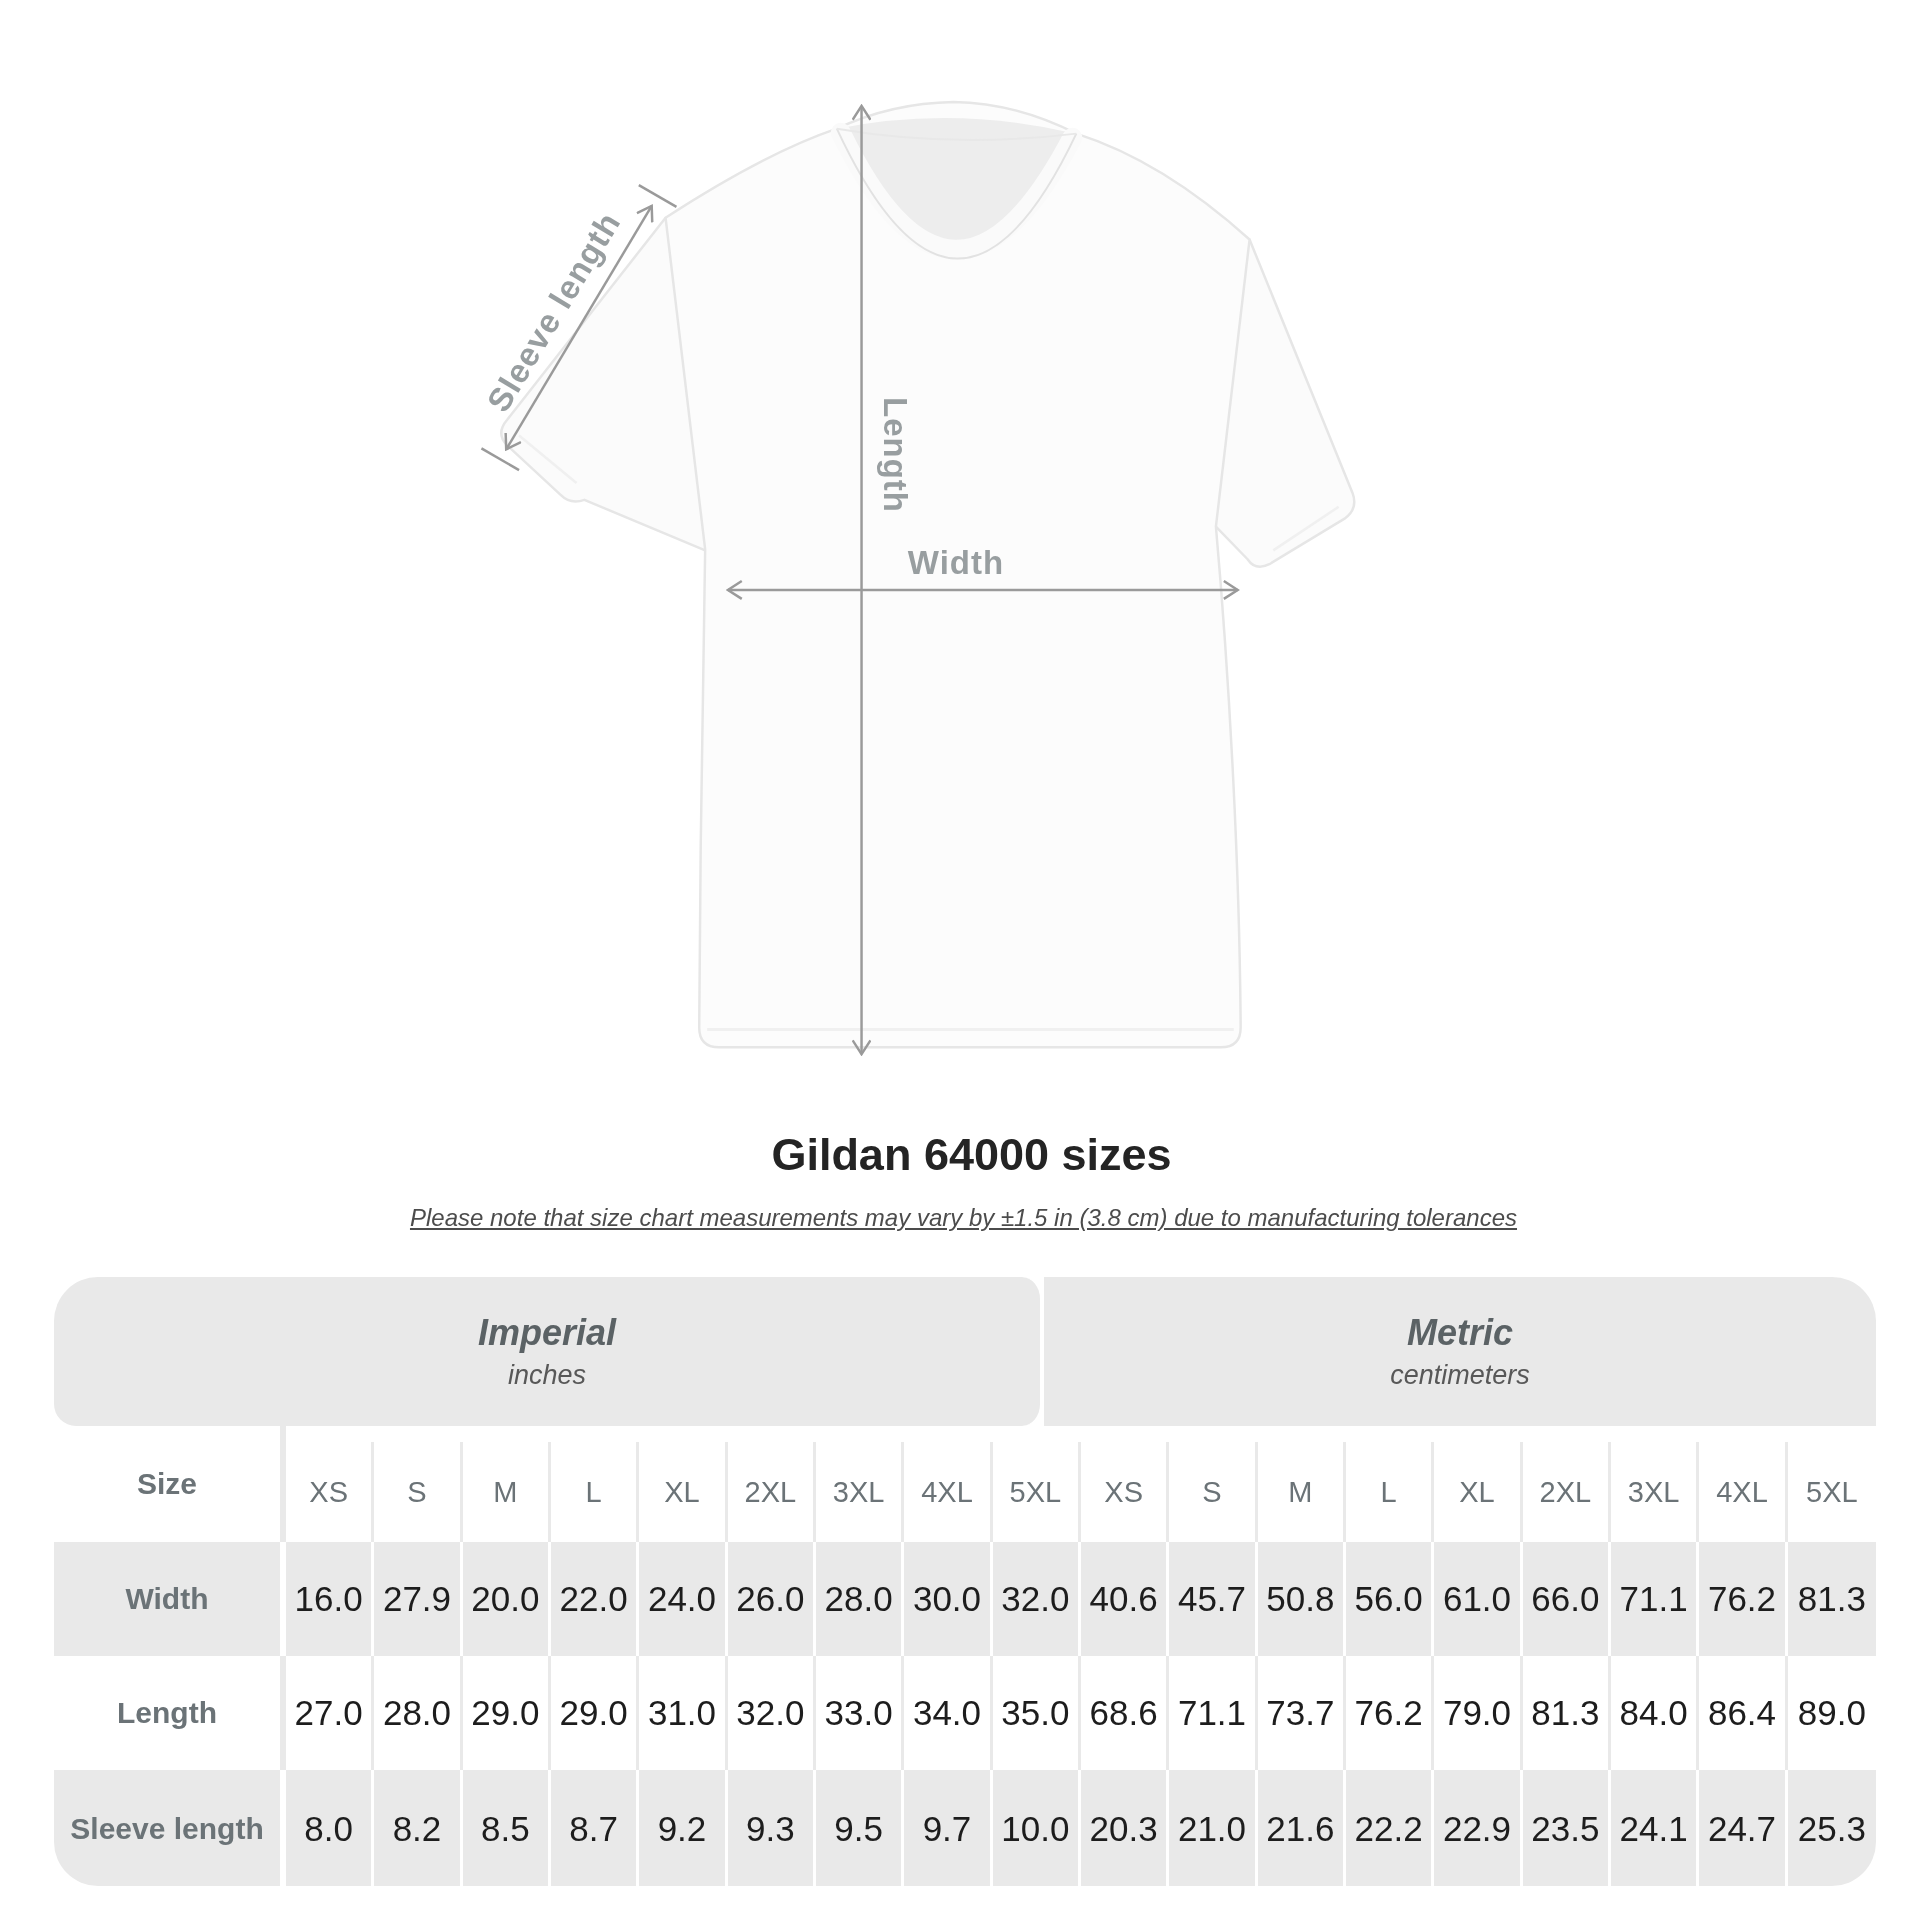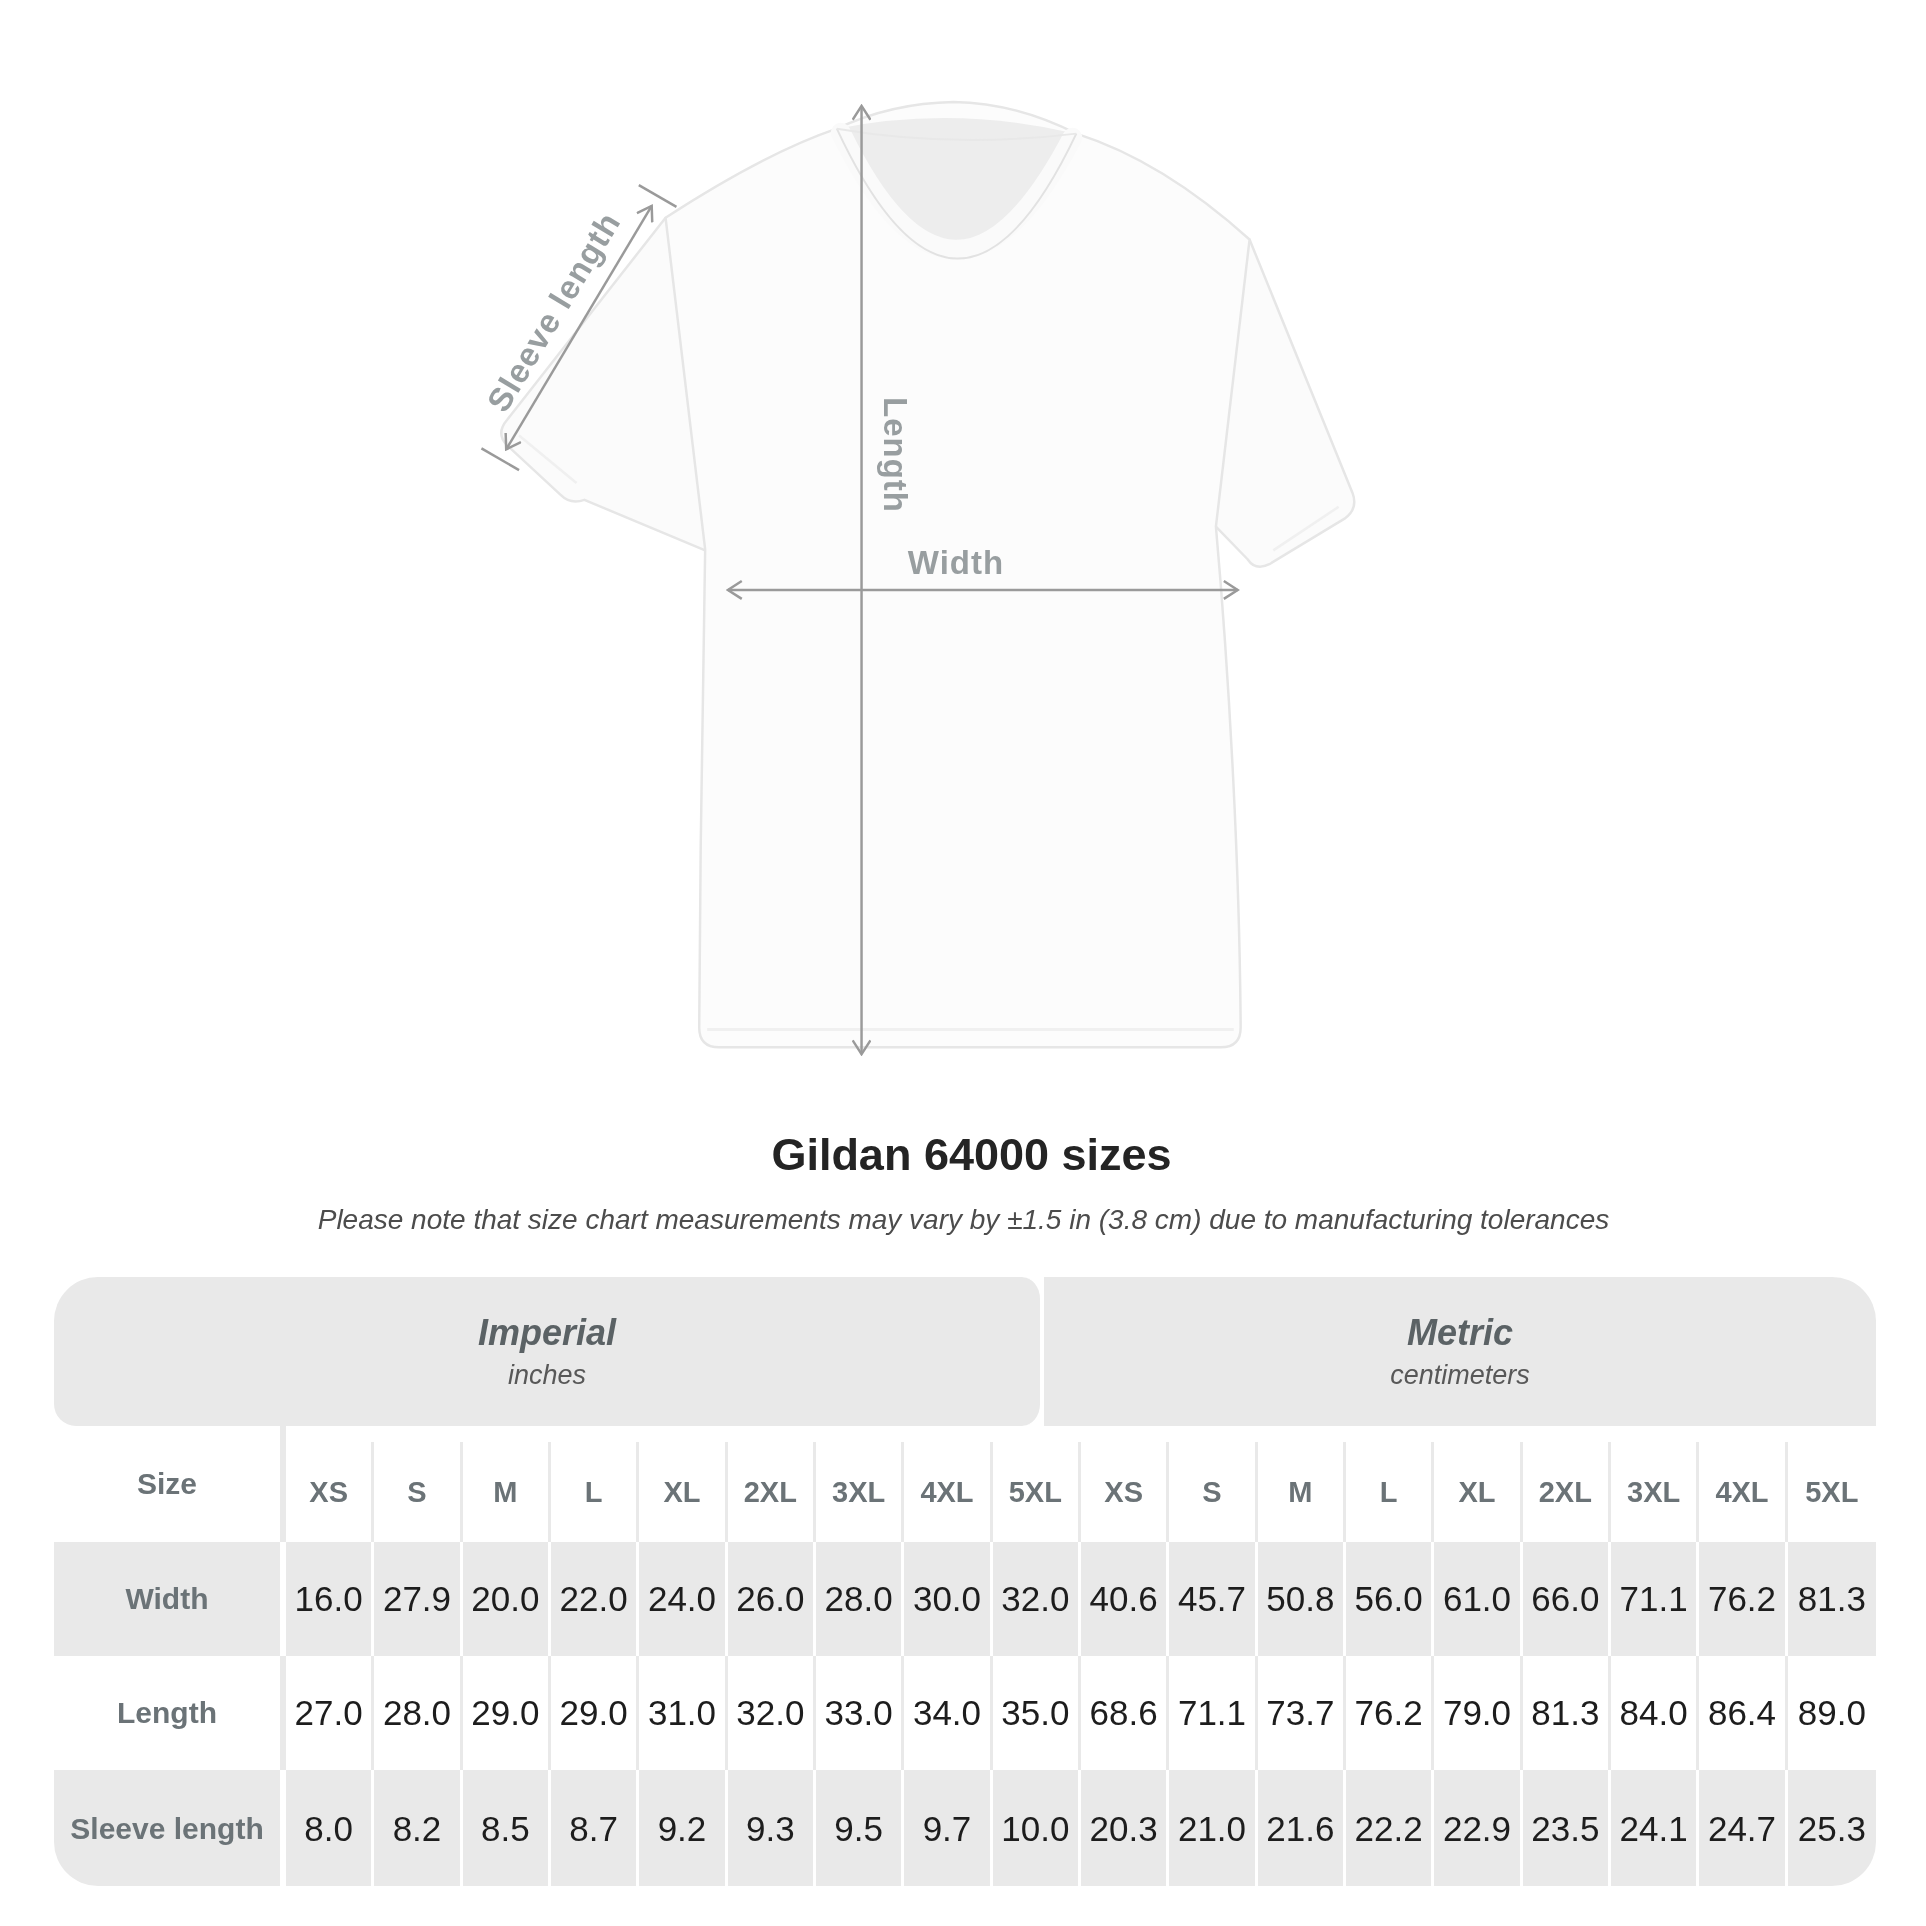--- a/index.html
+++ b/index.html
@@ -27,21 +27,21 @@
   
   .chart-title{
     position:absolute;left:8px;top:1129px;width:100%;
     text-align:center;
     font-size:45px;font-weight:bold;color:#242424;
   }
   .chart-subtitle{
     position:absolute;left:0;top:1204px;width:100%;
     text-align:center;
     font-style:italic;
-    font-size:28px;color:#4c4c4c;
+    font-size:24px;color:#4c4c4c;text-decoration:underline;
   }
   
   .size-table{
     position:absolute;left:54px;top:1277px;
     width:1822px;height:609px;
     border-radius:44px;
     overflow:hidden;
   }
   .trow{
     display:grid;
@@ -57,21 +57,21 @@
   .cell{
     display:flex;align-items:center;justify-content:center;
     border-right:3px solid var(--sep);
     min-width:0;
   }
   .trow .cell:last-child{border-right:none;}
   .label-cell{
     font-weight:bold;font-size:30px;color:#6b7377;
     border-right-width:6px;
   }
-  .size-cell{font-weight:bold;font-size:29px;color:#6b7377;margin-top:16px;}
+  .size-cell{font-weight:normal;font-size:29px;color:#6b7377;margin-top:16px;}
   .value-cell{font-size:35px;color:#1d1d1d;}
   
   .unit-band{
     background:#e9e9e9;
     display:flex;flex-direction:column;align-items:center;justify-content:center;
     gap:6px;
   }
   .unit-band.imperial{border-right:4px solid #ffffff;border-radius:22px;}
   .band-name{font-size:36px;font-weight:bold;font-style:italic;color:#5b6265;}
   .band-unit{font-size:27px;font-style:italic;color:#585858;}

